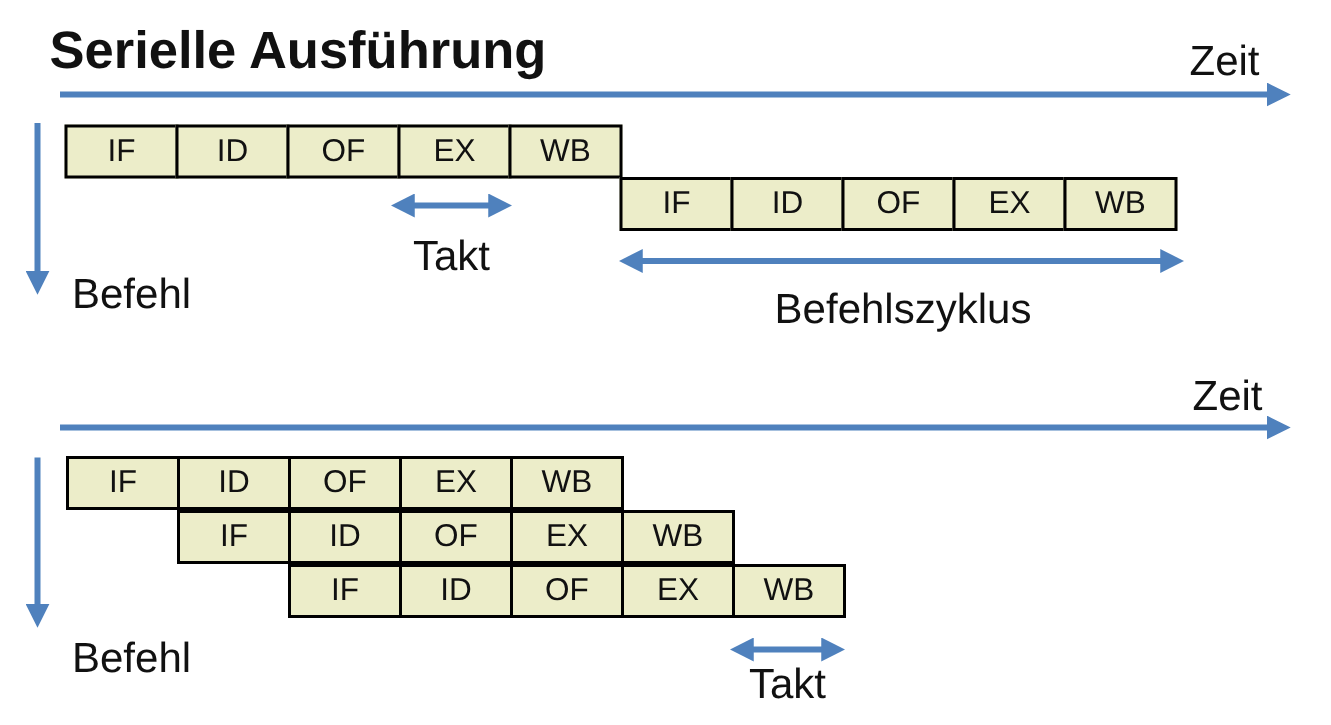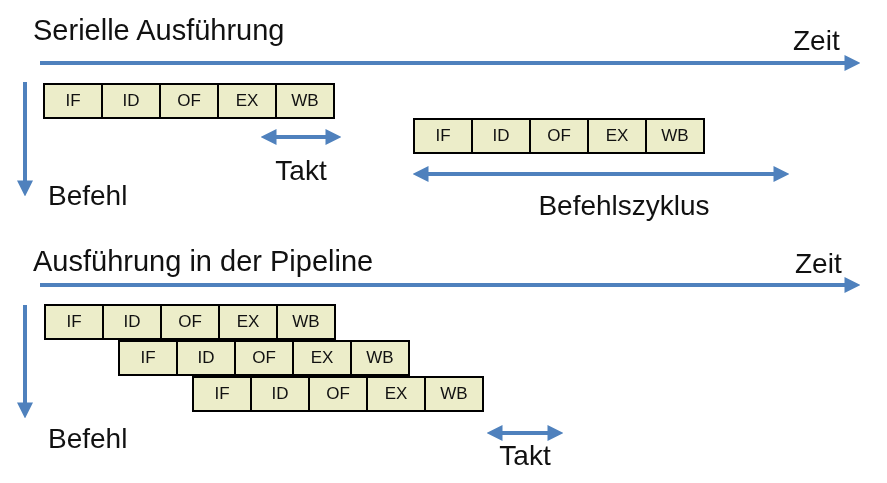--- a/index.html
+++ b/index.html
@@ -15,43 +15,44 @@
     background:#ffffff;
     font-family:"Liberation Sans", sans-serif;
     color:var(--text);
     overflow:hidden;
   }
   .arrows{position:absolute;left:0;top:0;width:887px;height:483px;pointer-events:none;}
   .arrow-line{stroke:var(--accent);stroke-width:4;fill:none;}
   .arrow-head{fill:var(--accent);}
   .title{
     position:absolute;
-    font-size:29px;
+    font-size:35px;
     line-height:1.15;
     white-space:nowrap;
+    font-weight:bold;
   }
   .lbl{
     position:absolute;
     font-size:28px;
     line-height:1.1;
     white-space:nowrap;
   }
   .lbl.centered{transform:translateX(-50%);text-align:center;}
   .row{
     position:absolute;
     display:flex;
   }
   .cell{
     box-sizing:border-box;
-    width:60px;height:36px;
+    width:76px;height:36px;
     margin-left:-2px;
     border:2px solid var(--cell-border);
     background:var(--cell-fill);
     display:flex;align-items:center;justify-content:center;
-    font-size:17px;
+    font-size:21px;
   }
   .cell:first-child{margin-left:0;}
 </style>
 </head>
 <body>
 
 <div class="canvas">
 
   <svg class="arrows" viewBox="0 0 887 483" xmlns="http://www.w3.org/2000/svg">
     <defs>
@@ -86,23 +87,22 @@
       <div class="cell">ID</div>
       <div class="cell">OF</div>
       <div class="cell">EX</div>
       <div class="cell">WB</div>
     </div>
 
   <div class="lbl centered" style="left:301px;top:156px;">Takt</div>
 
   <div class="lbl" style="left:48px;top:181px;">Befehl</div>
 
-  <div class="lbl centered" style="left:624px;top:191px;">Befehlszyklus</div>
+  <div class="lbl centered" style="left:602px;top:191px;">Befehlszyklus</div>
 
-  <div class="title" style="left:33px;top:245px;">Ausführung in der Pipeline</div>
 
   <div class="lbl" style="left:795px;top:249px;">Zeit</div>
 
   <div class="row" style="left:44px;top:304px;">
       <div class="cell">IF</div>
       <div class="cell">ID</div>
       <div class="cell">OF</div>
       <div class="cell">EX</div>
       <div class="cell">WB</div>
     </div>

